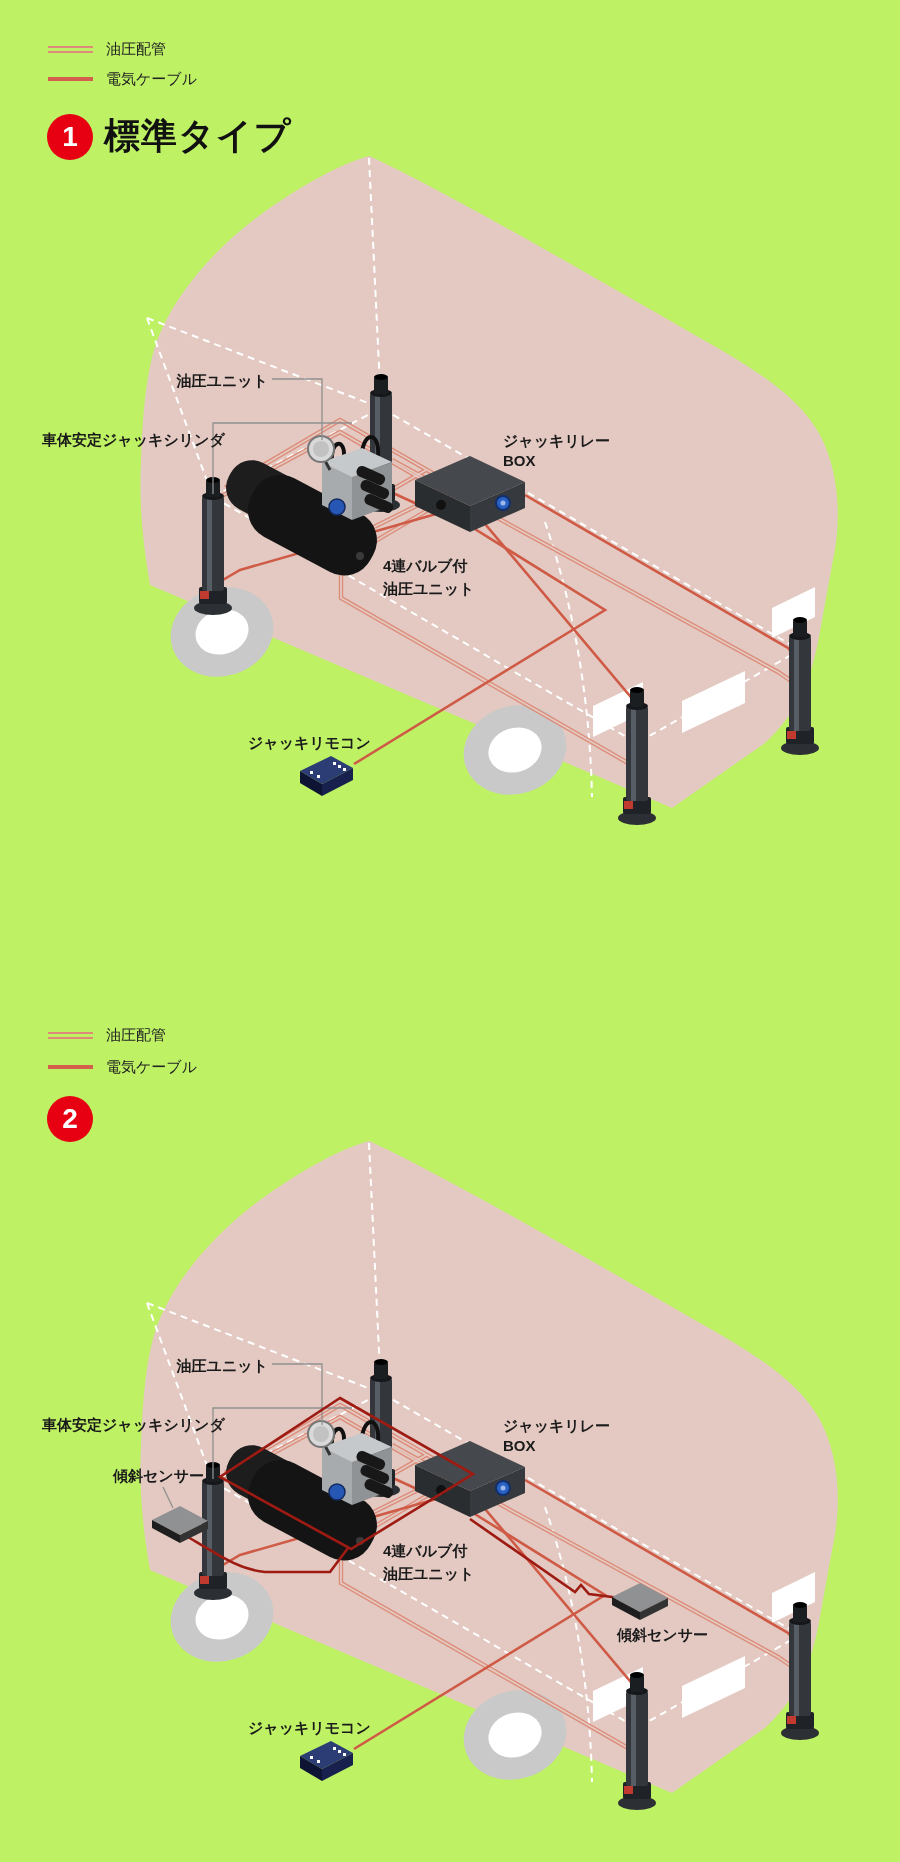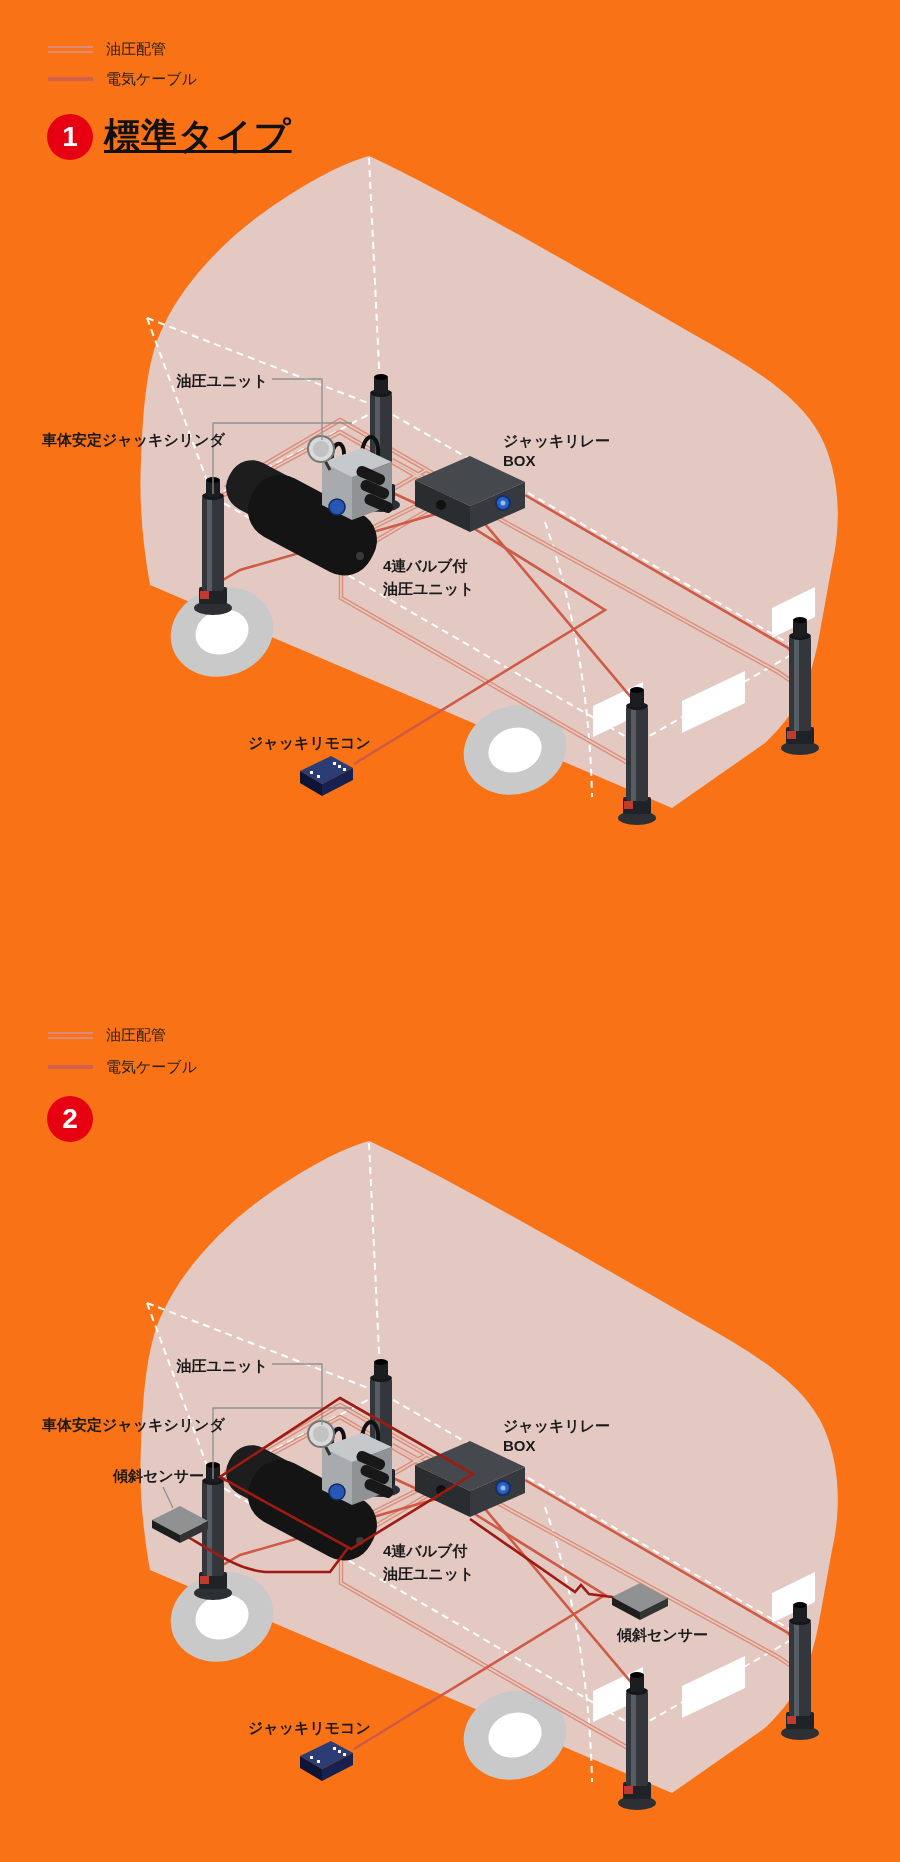--- a/index.html
+++ b/index.html
@@ -1,28 +1,28 @@
 <!DOCTYPE html>
 <html><head>
 <meta charset="utf-8">
 <style>
   html,body{margin:0;padding:0;background:#fff;}
   #page{
-    position:relative;width:900px;height:1862px;background:#f97316;
+    position:relative;width:900px;height:1862px;background:#bef264;
     font-family:"Liberation Sans","DejaVu Sans",sans-serif;overflow:hidden;
   }
   .legend-row{position:absolute;left:48px;display:flex;align-items:center;gap:13px;height:22px;}
   .swatch{width:45px;flex:0 0 45px;}
   .swatch.hydraulic{height:7px;border-top:2px solid #dd8b78;border-bottom:2px solid #dd8b78;box-sizing:border-box;}
   .swatch.electric{height:4px;background:#d2604d;}
   .legend-label{font-size:15px;color:#222;white-space:nowrap;}
   .title-row{position:absolute;left:47px;display:flex;align-items:center;gap:11px;}
   .num-circle{width:46px;height:46px;border-radius:50%;background:#e60012;color:#fff;
     font-size:28px;font-weight:bold;display:flex;align-items:center;justify-content:center;line-height:1;}
-  .title-text{font-size:36px;font-weight:bold;color:#111;letter-spacing:1px;white-space:nowrap;text-decoration:underline;}
+  .title-text{font-size:36px;font-weight:bold;color:#111;letter-spacing:1px;white-space:nowrap;}
   svg{position:absolute;left:0;top:0;}
   text{font-family:"Liberation Sans","DejaVu Sans",sans-serif;}
   .lbl{font-size:15px;font-weight:bold;fill:#1a1a1a;}
 </style>
 </head>
 <body>
 
 <div id="page">
 
   <div class="legend-row" style="top:38px;">

